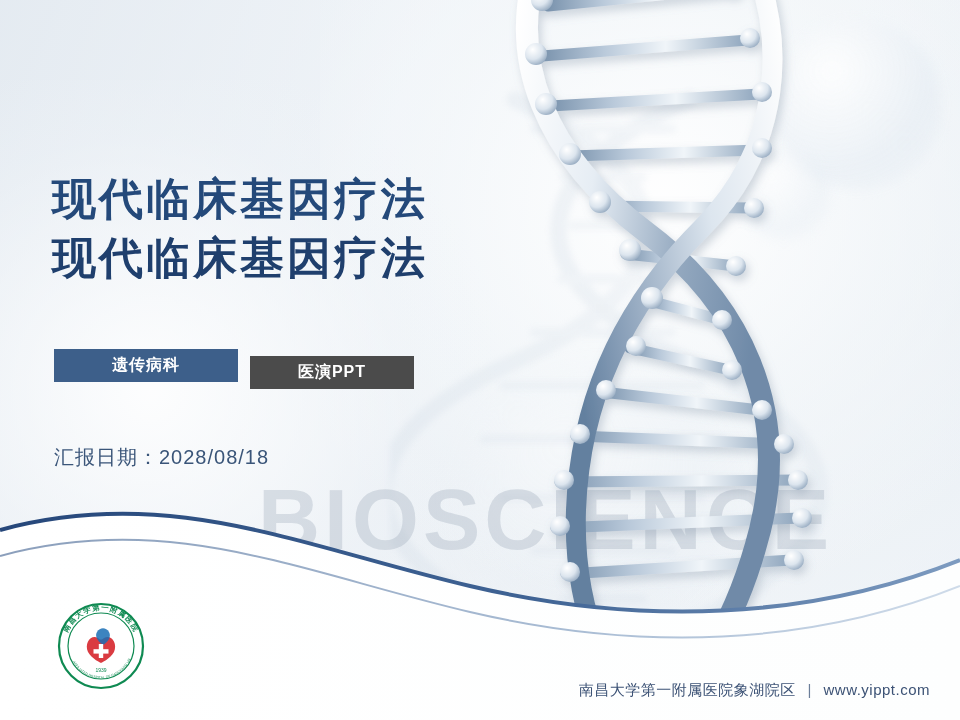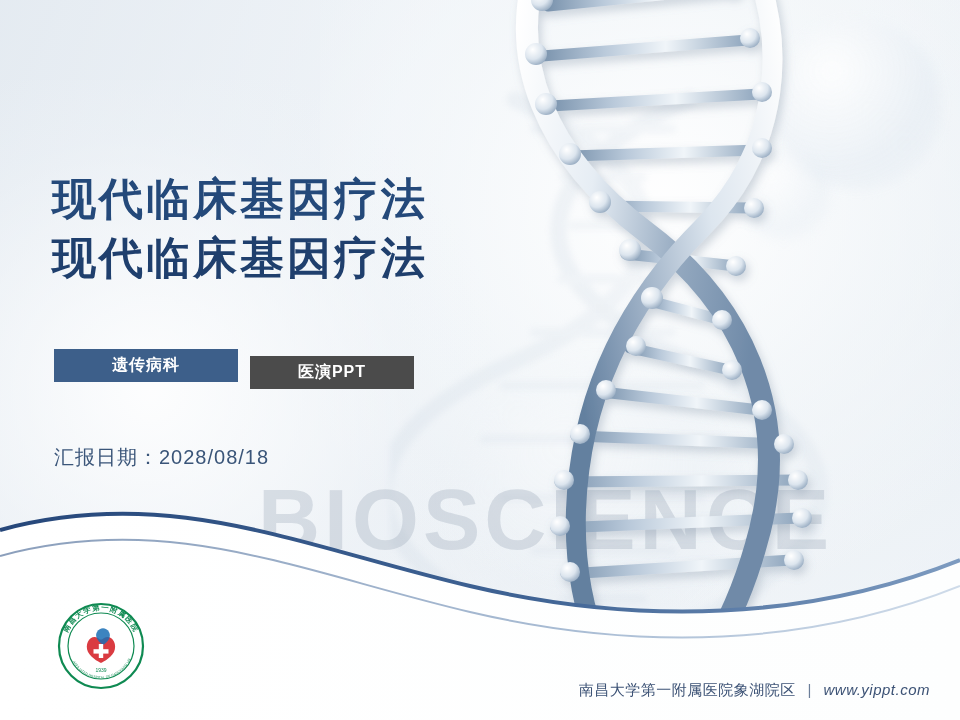--- a/index.html
+++ b/index.html
@@ -170,21 +170,21 @@
   .footer-text {
     position: absolute;
     right: 30px;
     bottom: 20px;
     font-size: 15px;
     color: #3c5275;
     letter-spacing: 0.5px;
     white-space: nowrap;
   }
   .footer-sep { margin: 0 7px; color: #6b7e99; }
-  .footer-url { font-family: "Liberation Sans", sans-serif; font-style: italic; }
+  .footer-url { font-family: "Liberation Sans", sans-serif; }
 </style>
 </head>
 <body>
 
 <div class="slide">
 
   <div class="bg-tint"></div>
   <div class="bg-glow-right"></div>
   <div class="bg-glow-left"></div>
   <div class="bokeh bokeh-1"></div>

